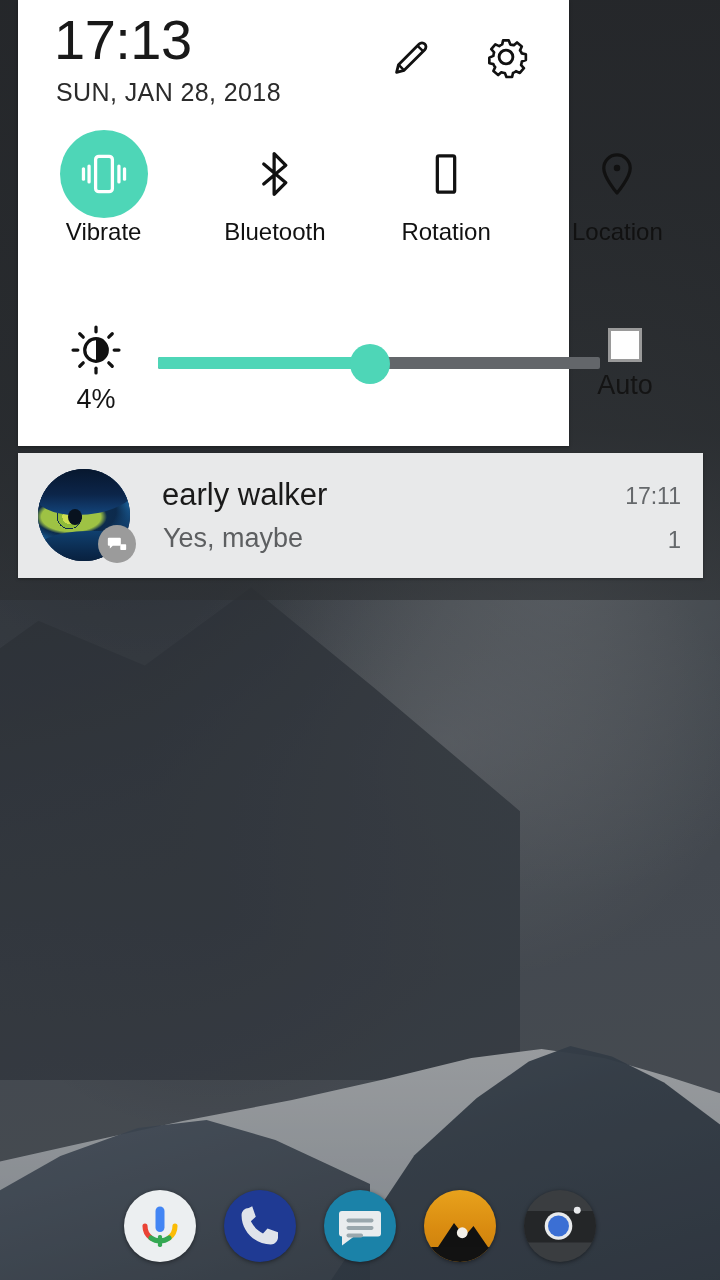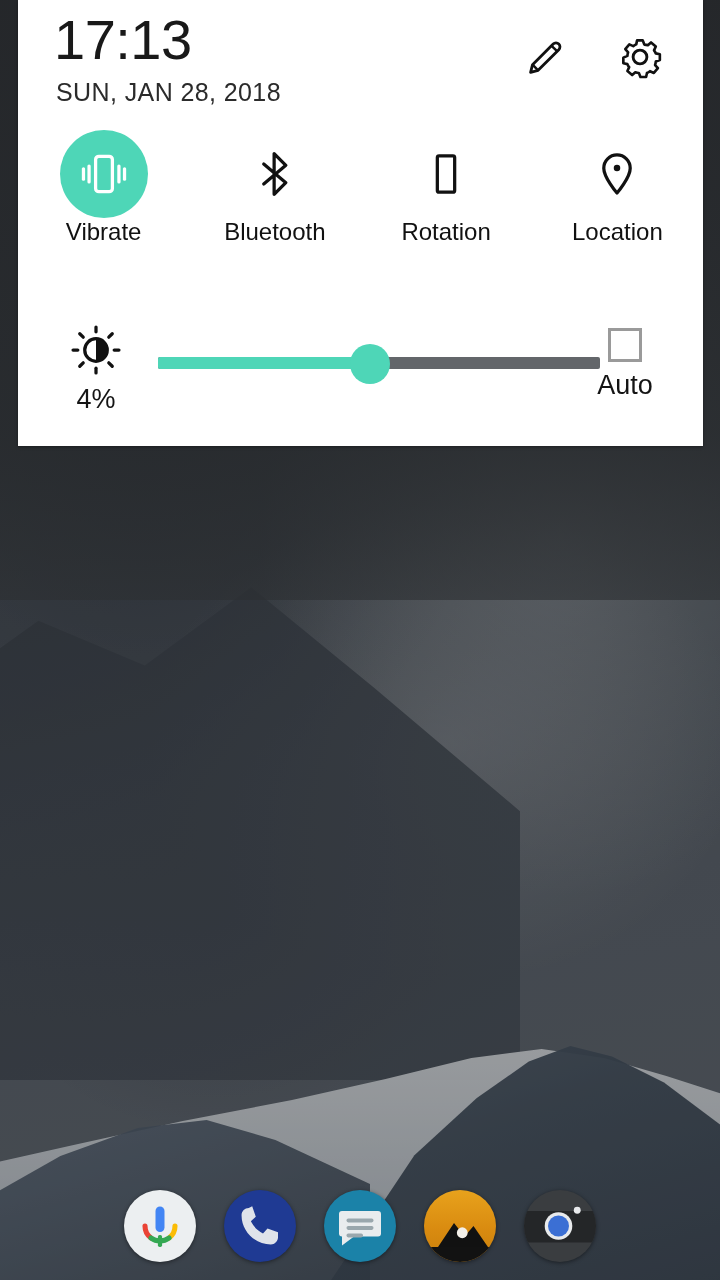--- a/index.html
+++ b/index.html
@@ -95,21 +95,21 @@
     width: 720px;
     height: 600px;
     background: linear-gradient(180deg, rgba(36,38,41,0.92) 0%, rgba(40,43,46,0.88) 72%, rgba(44,47,50,0.62) 100%);
   }
 
   
   .qs-panel {
     position: absolute;
     left: 18px;
     top: 0;
-    width: 685px;
+    width: 551px;
     height: 446px;
     background: #ffffff;
     box-shadow: 0 1px 3px rgba(0,0,0,0.35);
   }
 
   .qs-header {
     position: relative;
     height: 130px;
   }
   .clock {
@@ -501,20 +501,40 @@
       </div>
 
       <div class="auto-block">
         <div class="auto-checkbox"></div>
         <div class="auto-label">Auto</div>
       </div>
     </div>
 
   </div>
 
+  <div class="notif-card">
+    <div class="notif-avatar-wrap">
+      <div class="notif-avatar">
+        <div class="avatar-art"></div>
+        <div class="avatar-lid"></div>
+        <div class="avatar-lid-low"></div>
+        <div class="avatar-pupil"></div>
+      </div>
+      <div class="notif-badge">
+        <svg width="22" height="22" viewBox="0 0 24 24" fill="#ffffff">
+          <path d="M3 5.2 h12.2 a1 1 0 0 1 1 1 v6.6 a1 1 0 0 1-1 1 H7.4 L4.2 17 v-3.2 H3 a1 1 0 0 1-1-1 V6.2 a1 1 0 0 1 1-1 z"></path>
+          <rect x="15.6" y="12.2" width="6.4" height="6.4" rx="0.8"></rect>
+        </svg>
+      </div>
+    </div>
+    <div class="notif-title">early walker</div>
+    <div class="notif-text">Yes, maybe</div>
+    <div class="notif-time">17:11</div>
+    <div class="notif-count">1</div>
+  </div>
 
   <div class="dock">
 
     <div class="dock-icon dock-google">
       <svg class="dock-svg" viewBox="0 0 48 48">
         <rect x="21" y="11" width="6" height="17" rx="3" fill="#4285f4"></rect>
         <path d="M14 24 a10 10 0 0 0 4 8" fill="none" stroke="#ea4335" stroke-width="3.4" stroke-linecap="round"></path>
         <path d="M34 24 a10 10 0 0 1-4 8" fill="none" stroke="#fbbc05" stroke-width="3.4" stroke-linecap="round"></path>
         <path d="M18 32 a10 10 0 0 0 12 0" fill="none" stroke="#34a853" stroke-width="3.4" stroke-linecap="round"></path>
         <rect x="22.6" y="30" width="2.8" height="8" rx="1.2" fill="#34a853"></rect>

